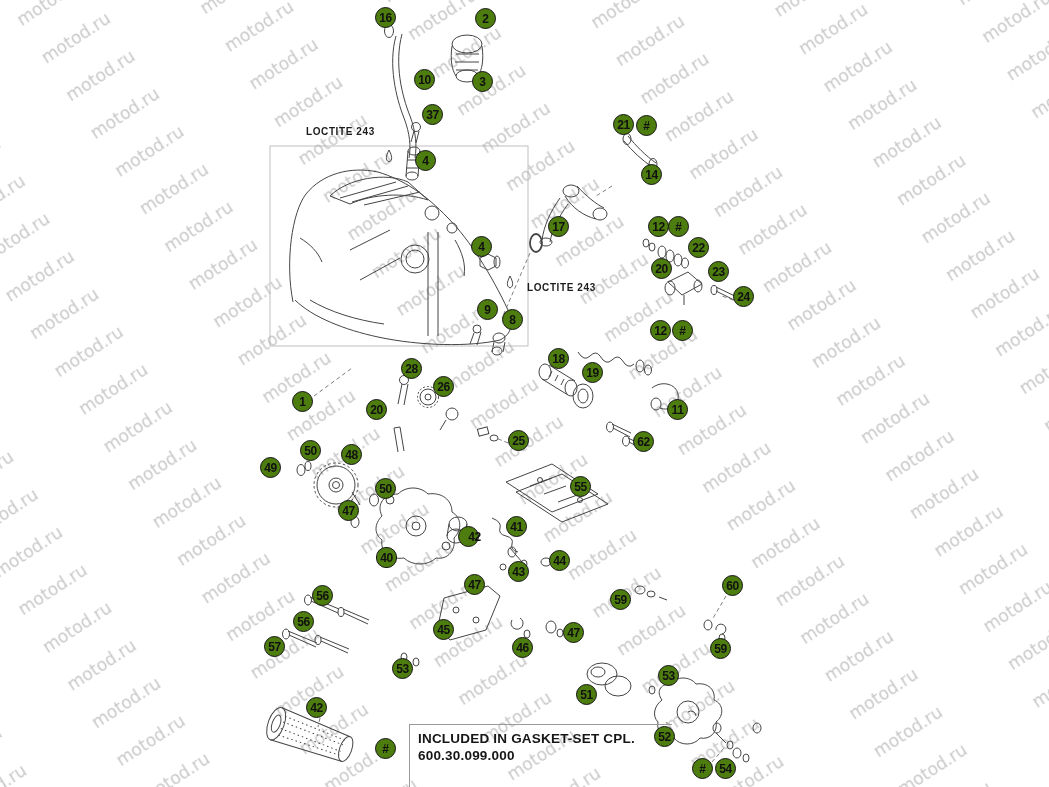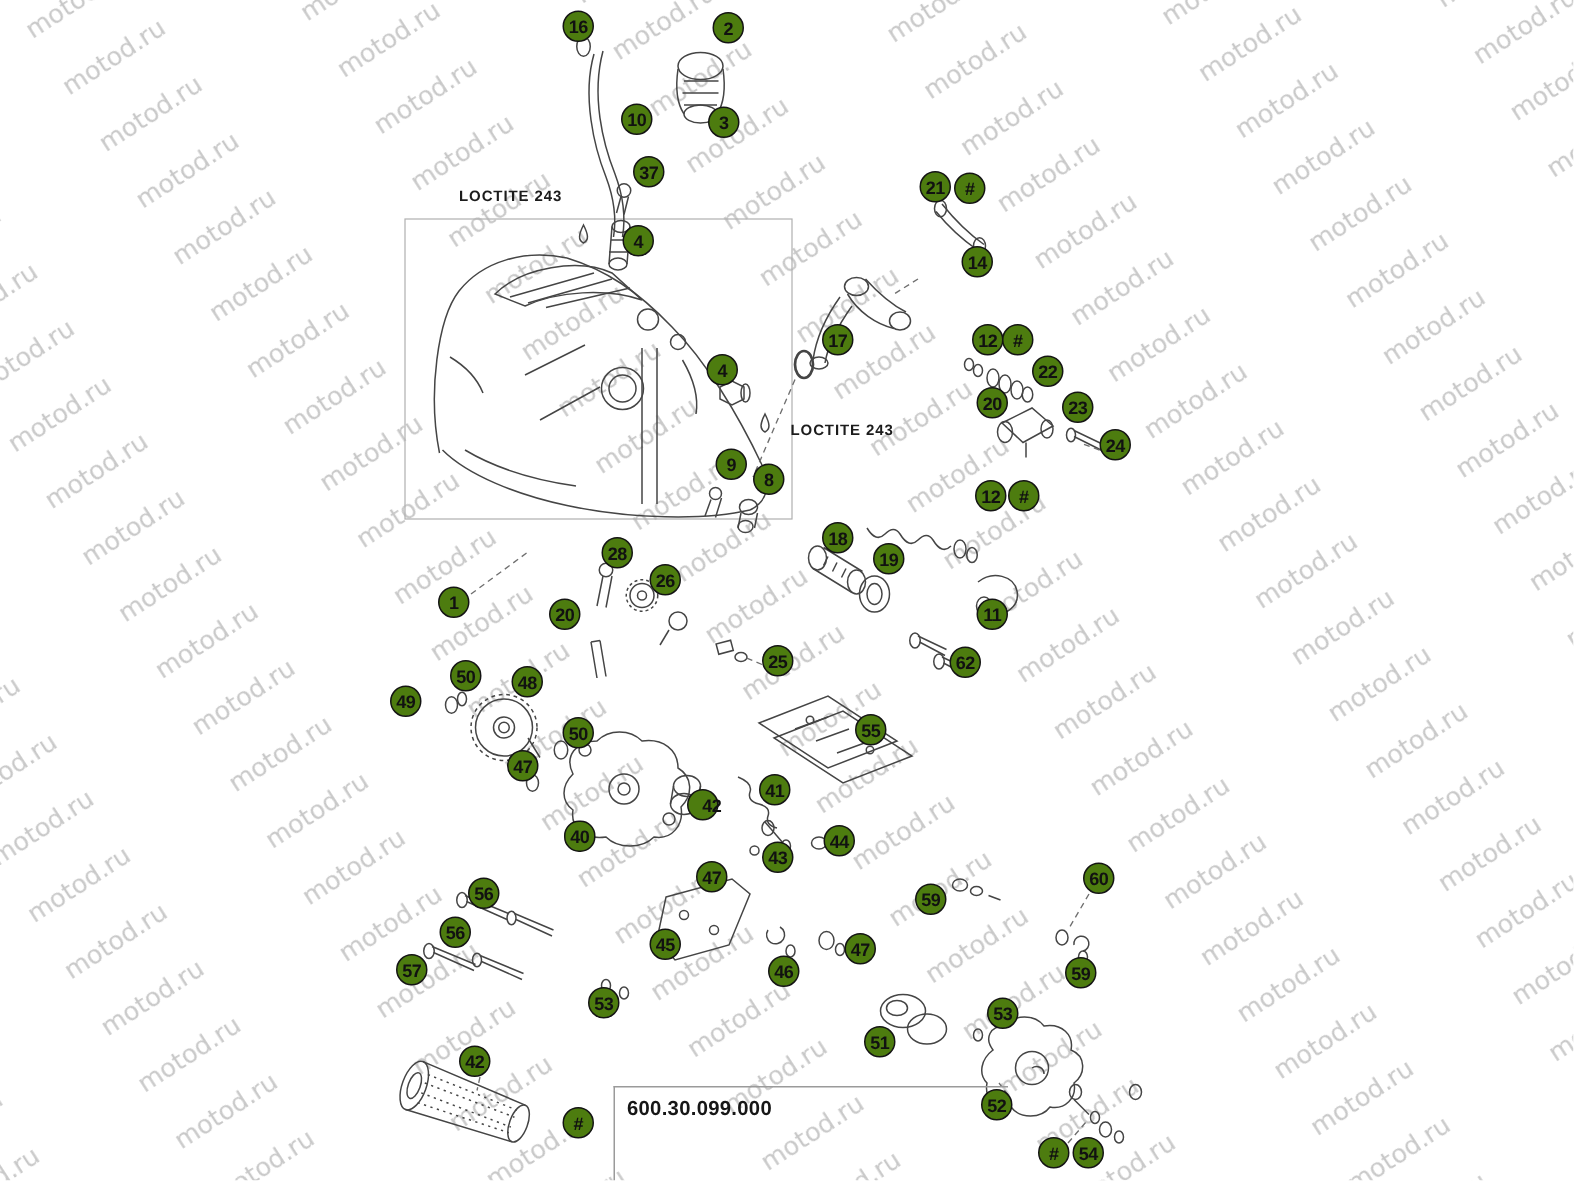--- a/index.html
+++ b/index.html
@@ -233,20 +233,21 @@
       <path d="M320,718 L318,727"></path>
       <path d="M672,730 L666,722"></path>
       <path d="M712,762 L724,748"></path>
     </g>
   </svg>
 
   <div class="label loctite-top">LOCTITE 243</div>
   <div class="label loctite-mid">LOCTITE 243</div>
 
   <div class="legend">
+    <div>INCLUDED IN GASKET-SET CPL.</div>
     <div>600.30.099.000</div>
   </div>
 
   <div id="callouts">
       <div class="callout" style="left: 375px; top: 7px;">16</div>
       <div class="callout" style="left: 475px; top: 8px;">2</div>
       <div class="callout" style="left: 414px; top: 69px;">10</div>
       <div class="callout" style="left: 472px; top: 71px;">3</div>
       <div class="callout" style="left: 422px; top: 104px;">37</div>
       <div class="callout" style="left: 613px; top: 114px;">21</div>
@@ -264,21 +265,21 @@
       <div class="callout" style="left: 477px; top: 299px;">9</div>
       <div class="callout" style="left: 502px; top: 309px;">8</div>
       <div class="callout" style="left: 650px; top: 320px;">12</div>
       <div class="callout" style="left: 672px; top: 320px;">#</div>
       <div class="callout" style="left: 548px; top: 348px;">18</div>
       <div class="callout" style="left: 401px; top: 358px;">28</div>
       <div class="callout" style="left: 582px; top: 362px;">19</div>
       <div class="callout" style="left: 433px; top: 376px;">26</div>
       <div class="callout" style="left: 292px; top: 391px;">1</div>
       <div class="callout" style="left: 366px; top: 399px;">20</div>
-      <div class="callout" style="left: 651px; top: 399px;">11</div>
+      <div class="callout" style="left: 667px; top: 399px;">11</div>
       <div class="callout" style="left: 508px; top: 430px;">25</div>
       <div class="callout" style="left: 633px; top: 431px;">62</div>
       <div class="callout" style="left: 300px; top: 440px;">50</div>
       <div class="callout" style="left: 341px; top: 444px; text-align: right;">48</div>
       <div class="callout" style="left: 260px; top: 457px;">49</div>
       <div class="callout" style="left: 570px; top: 476px;">55</div>
       <div class="callout" style="left: 375px; top: 478px;">50</div>
       <div class="callout" style="left: 338px; top: 500px;">47</div>
       <div class="callout" style="left: 506px; top: 516px;">41</div>
       <div class="callout" style="left: 458px; top: 526px; padding-left: 12px;">42</div>

